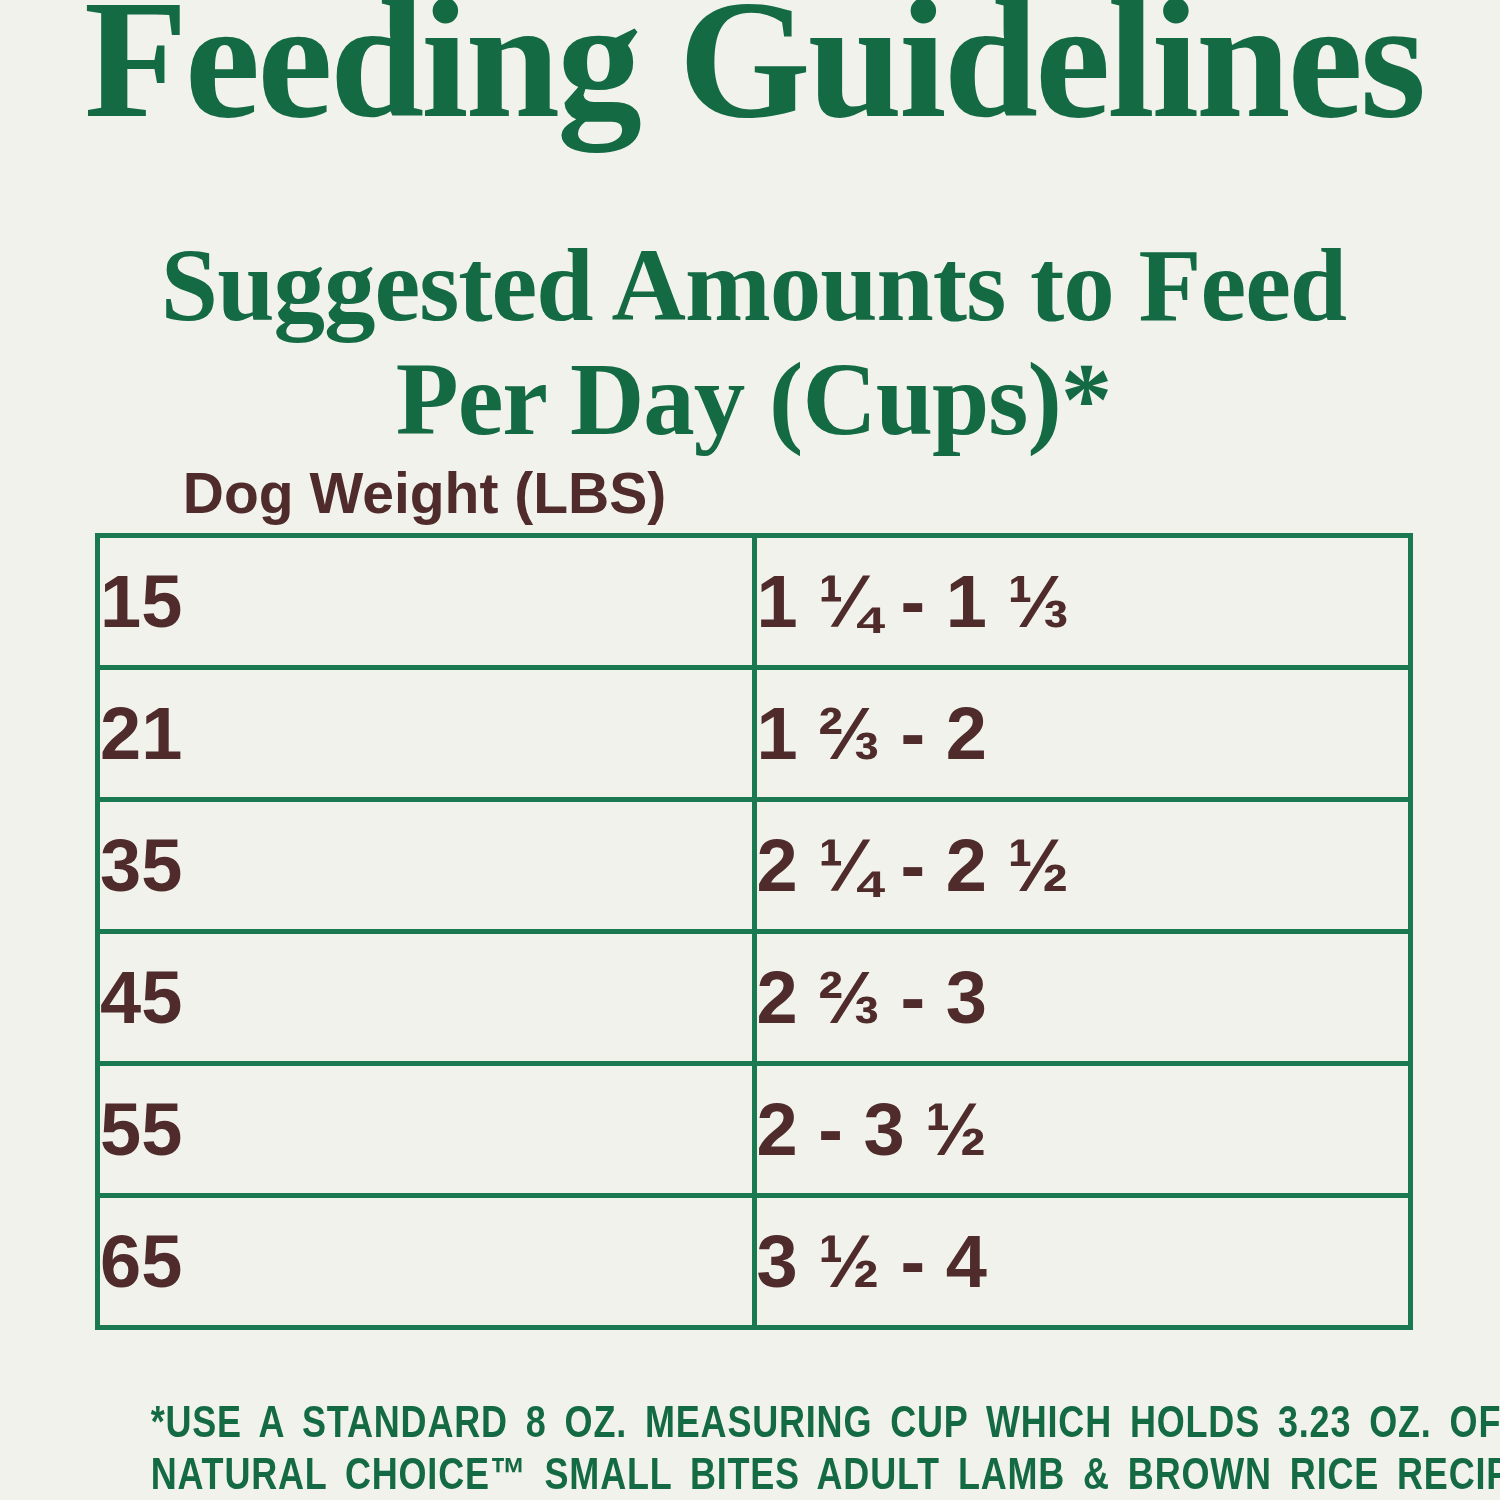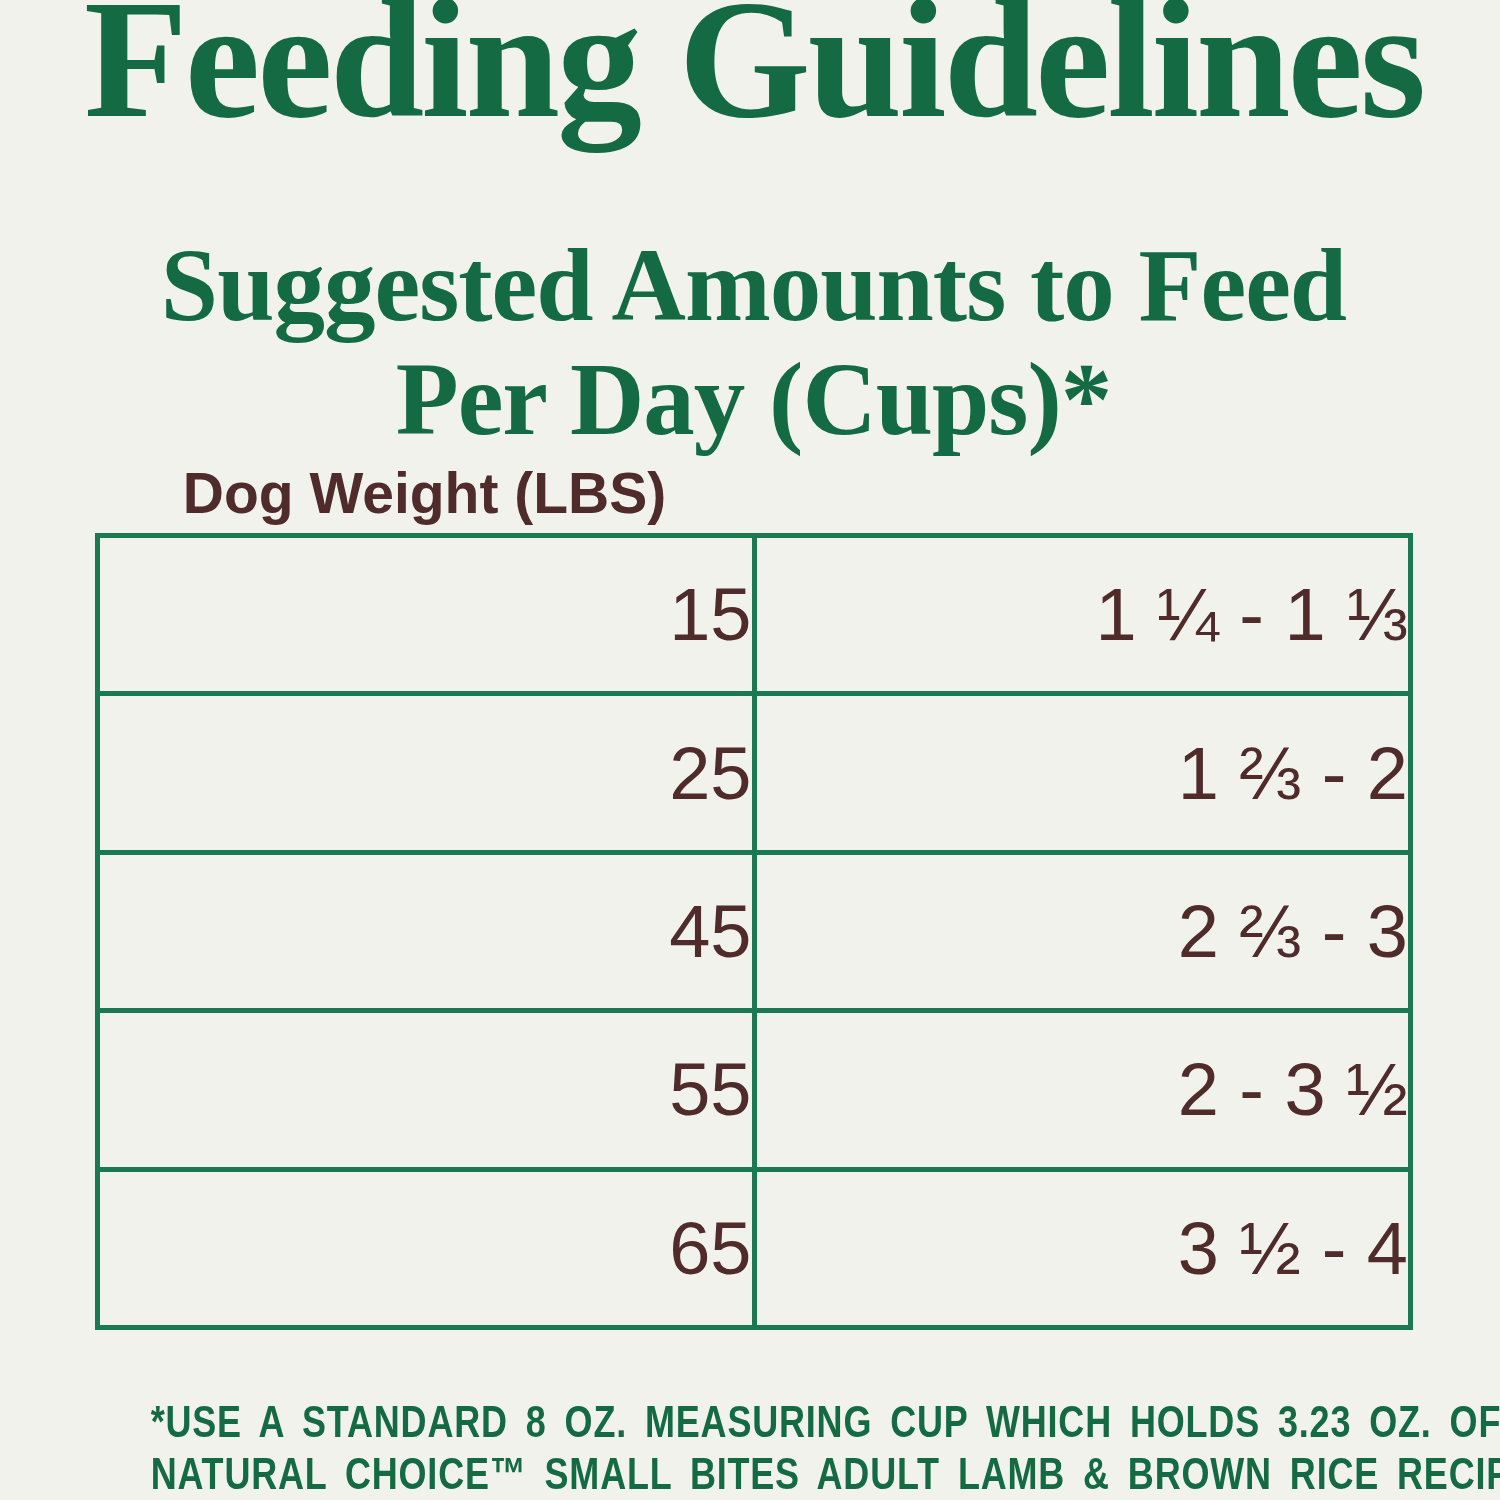--- a/index.html
+++ b/index.html
@@ -54,23 +54,23 @@
   }
   .feed-table{
     position:absolute;top:533px;left:95px;
     width:1318px;height:797px;
     border-collapse:collapse;
     table-layout:fixed;
     background:var(--bg);
   }
   .feed-table td{
     border:5px solid var(--border-green);
-    text-align:right;
+    text-align:left;
     vertical-align:middle;
-    font-weight:400;
+    font-weight:700;
     font-size:74px;
     color:var(--brown);
     padding:0;
   }
   .footnote{
     position:absolute;top:1396px;left:0;width:100%;
     text-align:center;
     color:var(--green);
     font-weight:700;
     font-size:45px;
@@ -100,22 +100,26 @@
     <div class="col-header">Dog Weight (LBS)</div>
   </div>
 
   <table class="feed-table">
     <tbody>
       <tr>
         <td>15</td>
         <td>1 ¼ - 1 ⅓</td>
       </tr>
       <tr>
-        <td>25</td>
+        <td>21</td>
         <td>1 ⅔ - 2</td>
+      </tr>
+      <tr>
+        <td>35</td>
+        <td>2 ¼ - 2 ½</td>
       </tr>
       <tr>
         <td>45</td>
         <td>2 ⅔ - 3</td>
       </tr>
       <tr>
         <td>55</td>
         <td>2 - 3 ½</td>
       </tr>
       <tr>

